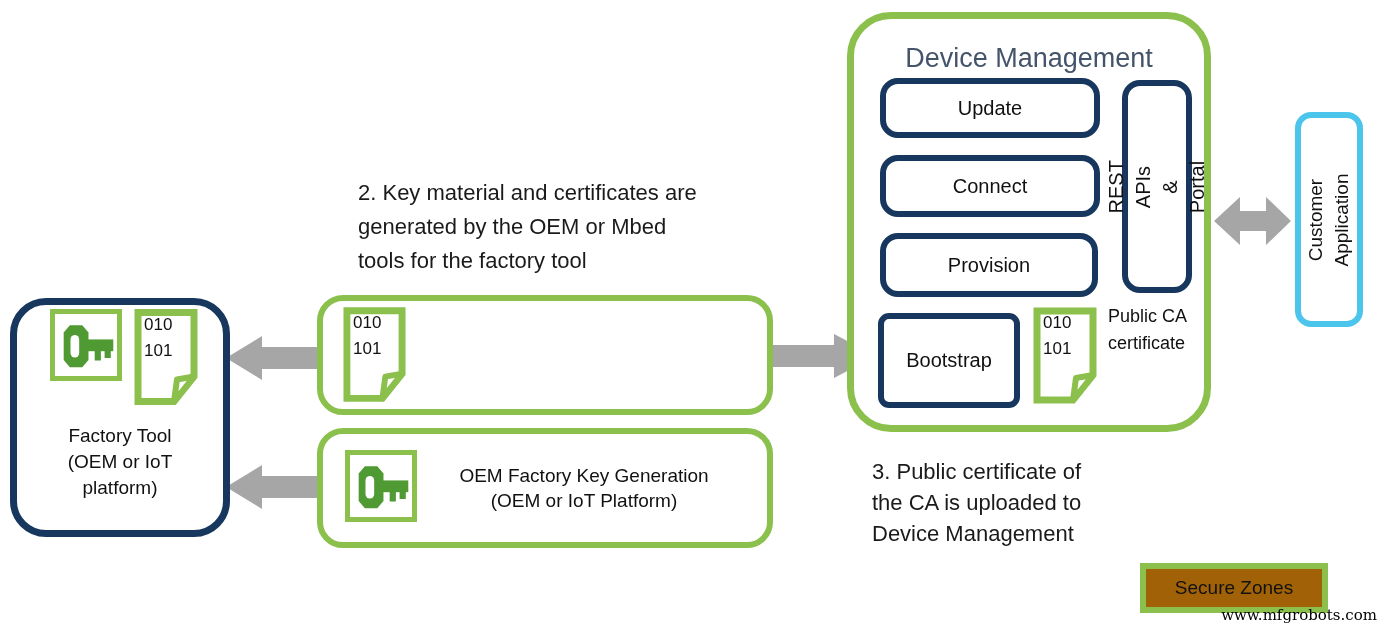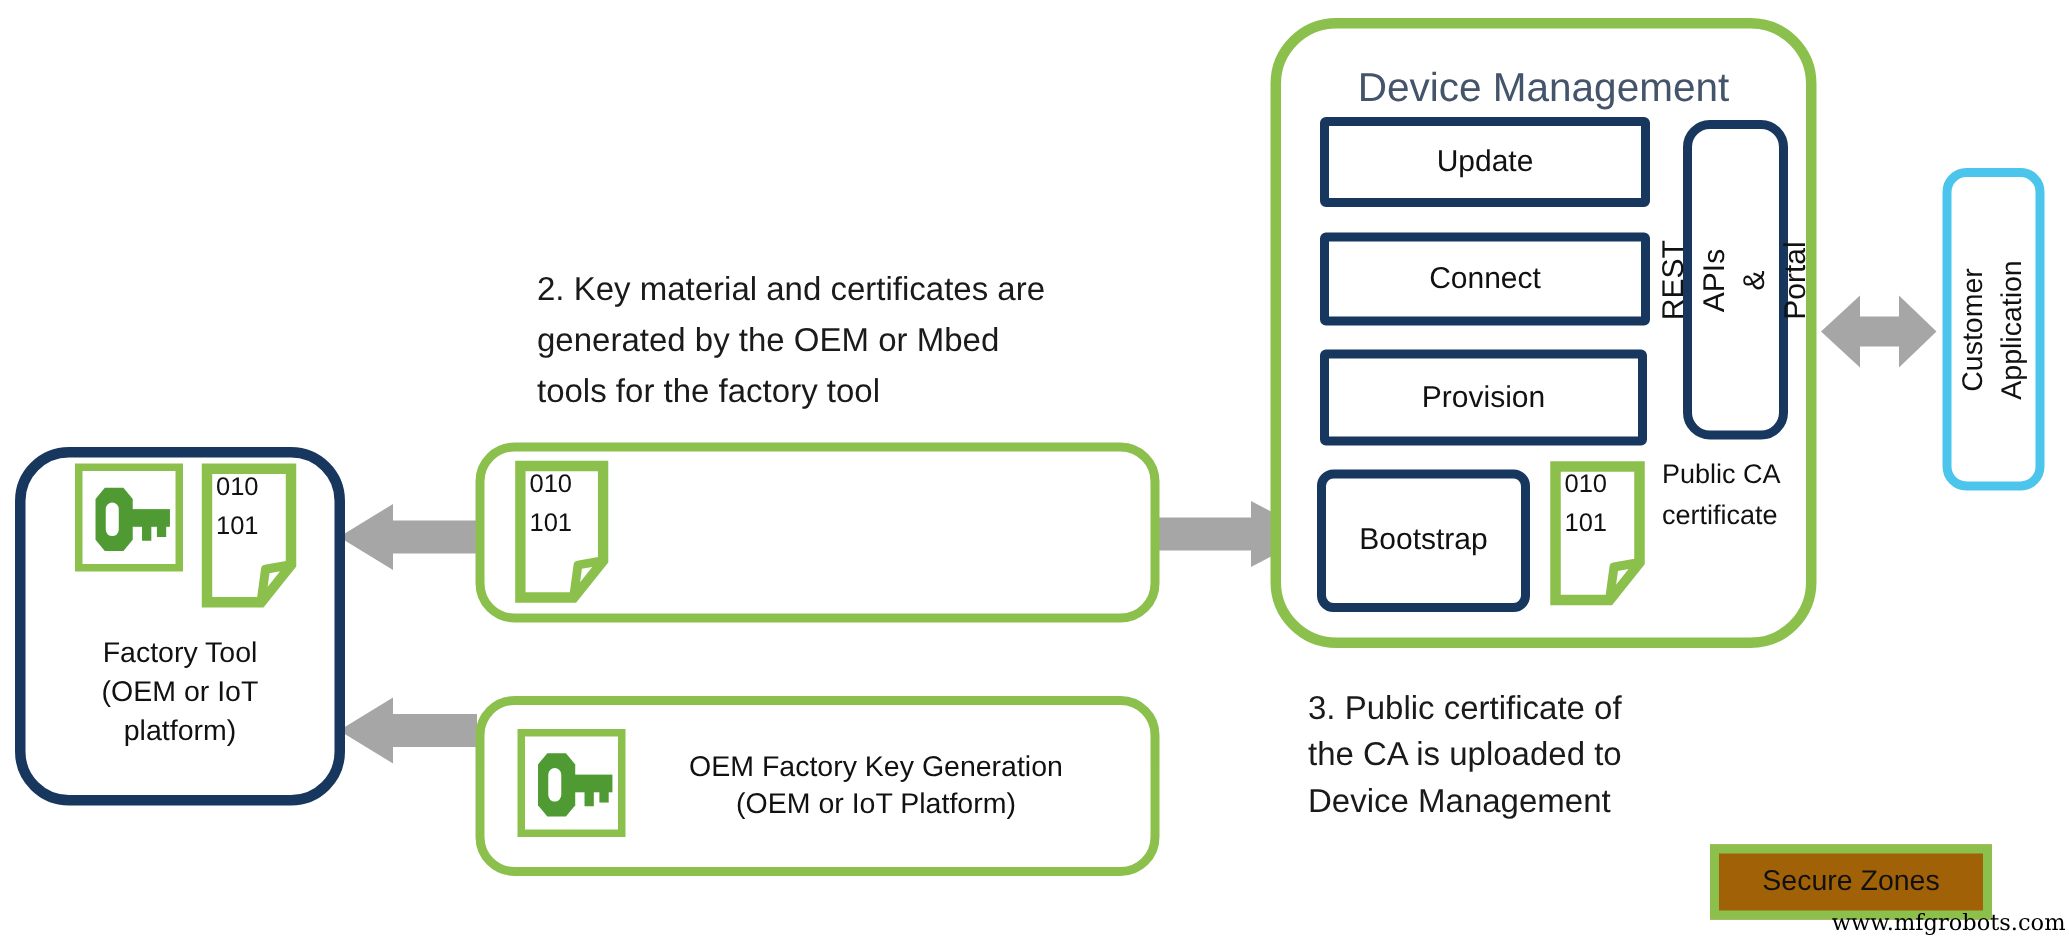--- a/index.html
+++ b/index.html
@@ -30,21 +30,21 @@
     position:absolute;box-sizing:border-box;
     left:847px;top:12px;width:364px;height:420px;
     border:7px solid #8CC04D;border-radius:44px;background:#fff;
   }
   .dm-title{
     position:absolute;top:24px;left:0;width:100%;
     text-align:center;font-size:27px;color:#44546A;font-weight:500;
   }
   .dm-btn{
     position:absolute;box-sizing:border-box;
-    border:6px solid #17375E;border-radius:4px;background:#fff;
+    border:6px solid #17375E;border-radius:18px;background:#fff;
     display:flex;align-items:center;justify-content:center;
     font-size:20px;color:#111;
   }
   .rest-panel{
     position:absolute;box-sizing:border-box;
     left:268px;top:61px;width:70px;height:213px;
     border:6px solid #17375E;border-radius:18px;background:#fff;
   }
   .vtext{
     position:absolute;left:50%;top:50%;
@@ -131,21 +131,21 @@
     <div class="doc-icon" style="left:19px;top:4px;width:65px;height:100px;">
       <svg viewBox="0 0 66 100" aria-hidden="true">
         <path d="M5,5 H61 V69 L41,94 H5 Z" fill="#ffffff" stroke="#8CC04D" stroke-width="7" stroke-linejoin="miter"></path>
         <path d="M41,94 L44,72 L61,69 Z" fill="#ffffff" stroke="#8CC04D" stroke-width="6" stroke-linejoin="round"></path>
       </svg>
       <div class="doc-text">010
 101</div>
     </div>
   </div>
 
-  <div class="green-round" style="left:317px;top:428px;width:456px;height:120px;margin-top:36px;">
+  <div class="green-round" style="left:317px;top:428px;width:456px;height:120px;">
     <div class="key-frame" style="left:22px;top:16px;width:72px;height:72px;">
       <svg viewBox="0 0 100 100" aria-hidden="true">
         <polygon points="24,18 44,18 54,30 54,74 44,86 24,86 14,74 14,30" fill="#4F9A32"></polygon>
         <rect x="25" y="34" width="14" height="36" rx="7" fill="#ffffff"></rect>
         <rect x="52" y="41" width="42" height="19" fill="#4F9A32"></rect>
         <rect x="64" y="58" width="10" height="17" fill="#4F9A32"></rect>
         <rect x="80" y="58" width="10" height="13" fill="#4F9A32"></rect>
       </svg>
     </div>
     <div class="box-label pre" style="left:96px;top:50%;transform:translateY(-50%);width:330px;line-height:25px;">OEM Factory Key Generation

